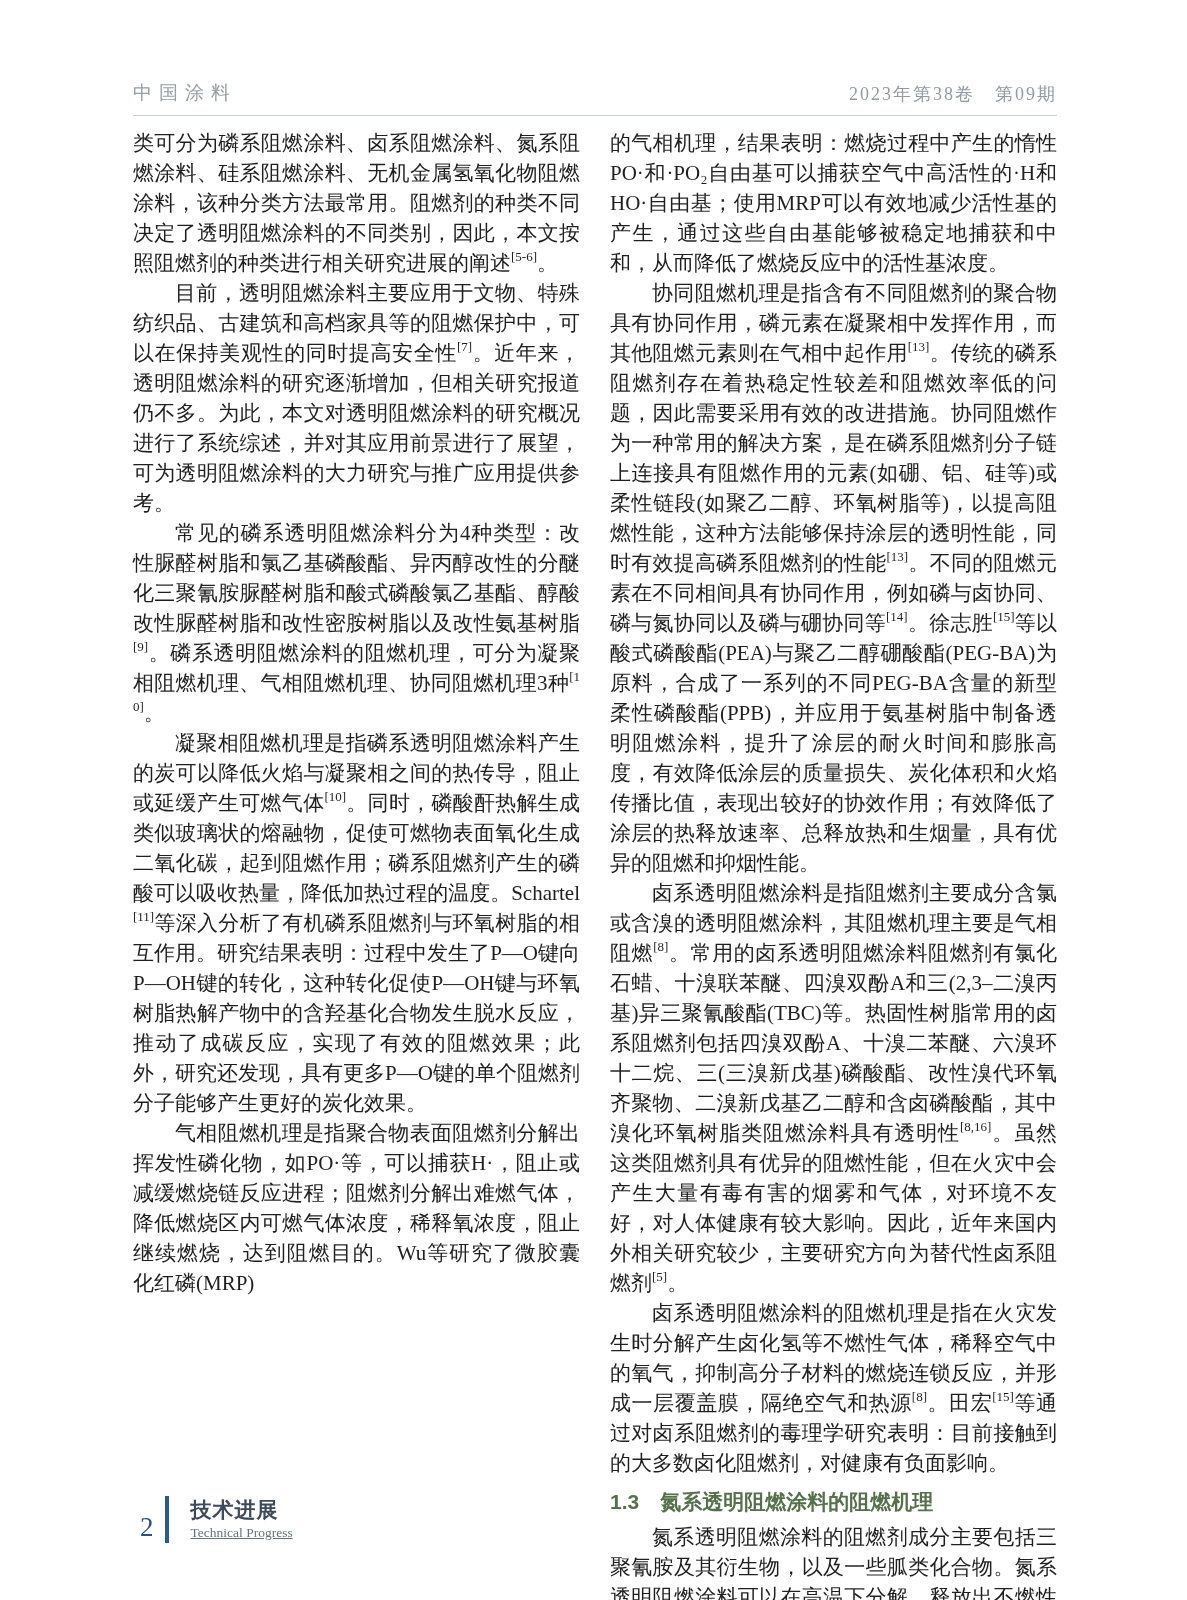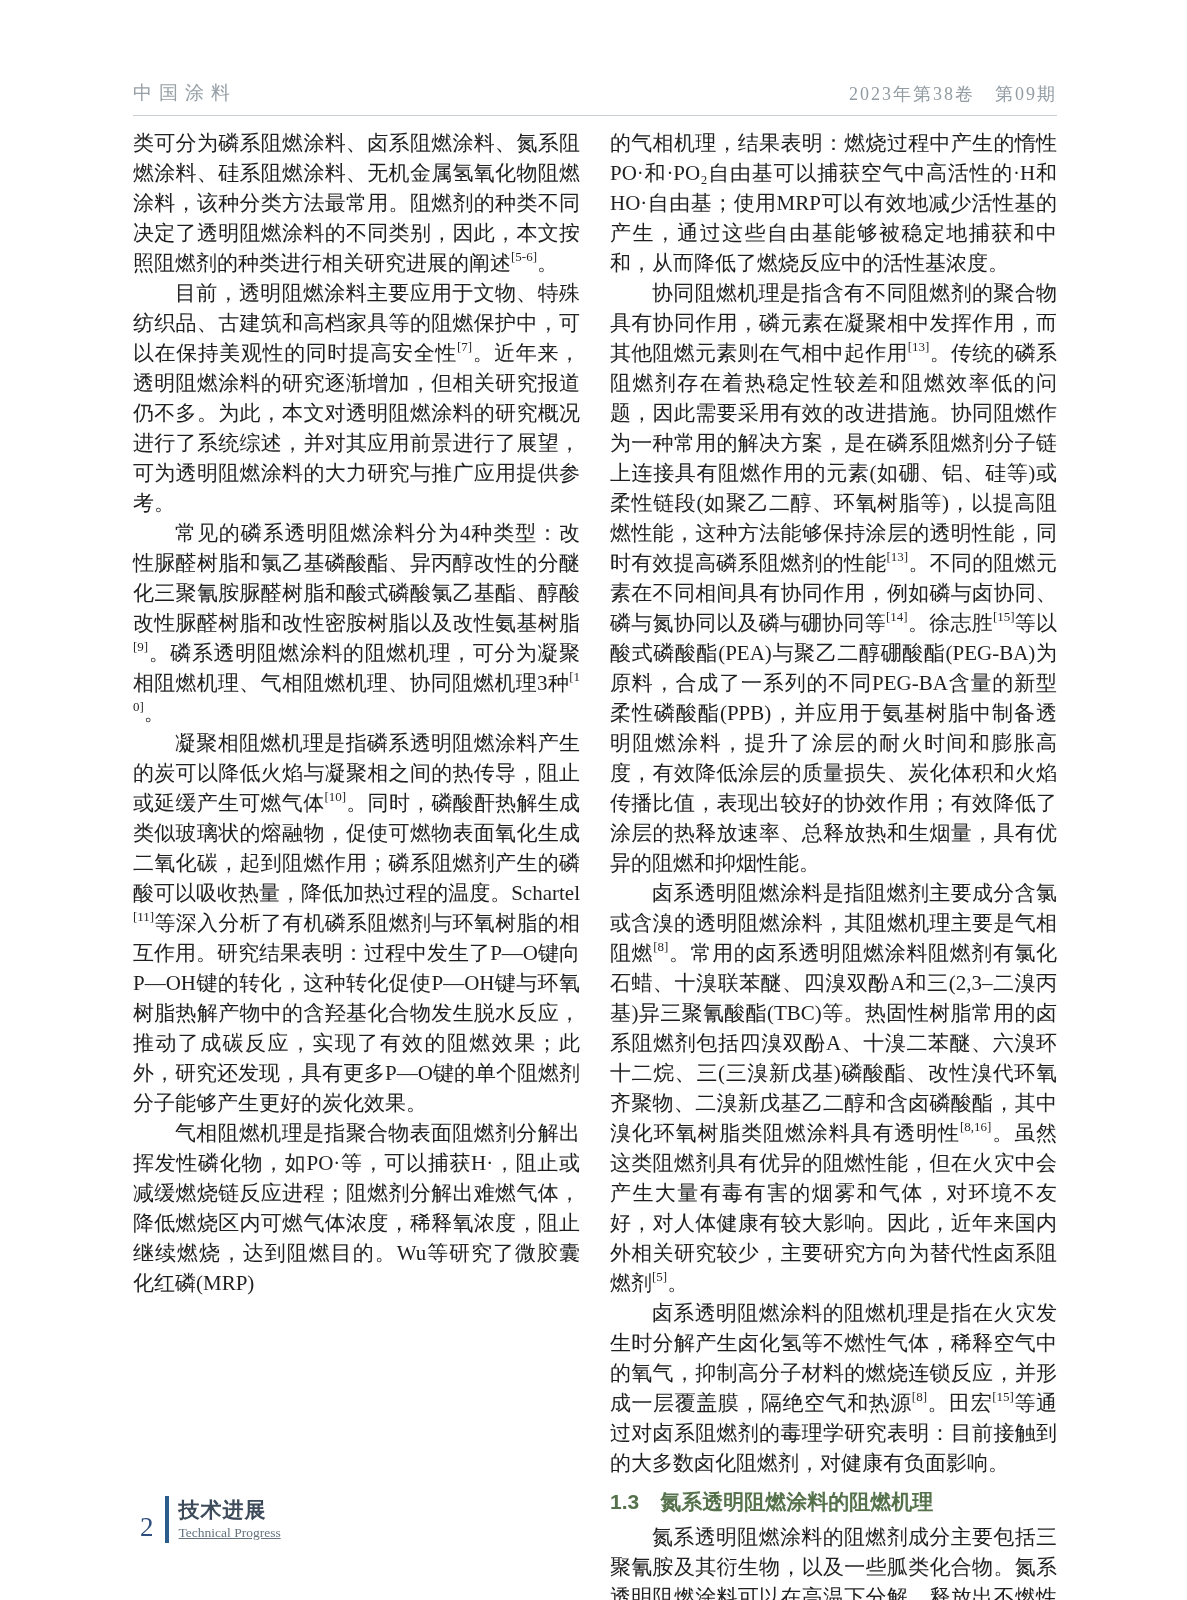--- a/index.html
+++ b/index.html
@@ -51,21 +51,21 @@
     display:flex; align-items:center;
   }
   .page-number {
     font-size:27px; color:#2f4f7e; margin-right:11px;
     font-family:"Liberation Serif","DejaVu Serif",serif;
     align-self:flex-end; line-height:1.1;
   }
   .footer-bar {
     width:4px; height:47px; background:#2b5c8c; margin-right:10px;
   }
-  .footer-col { display:flex; flex-direction:column; justify-content:center; }
+  .footer-col { display:flex; flex-direction:column; justify-content:center;margin-left:12px; }
   .footer-cn {
     font-size:21px; font-weight:bold; color:#3d4a5a; letter-spacing:1px;
     font-family:"Liberation Sans","DejaVu Sans",sans-serif; line-height:1.15;
   }
   .footer-en {
     font-size:13.5px; color:#64737f; margin-top:3px;
     font-family:"Liberation Serif","DejaVu Serif",serif;
     text-decoration:underline;
   }
 </style>

